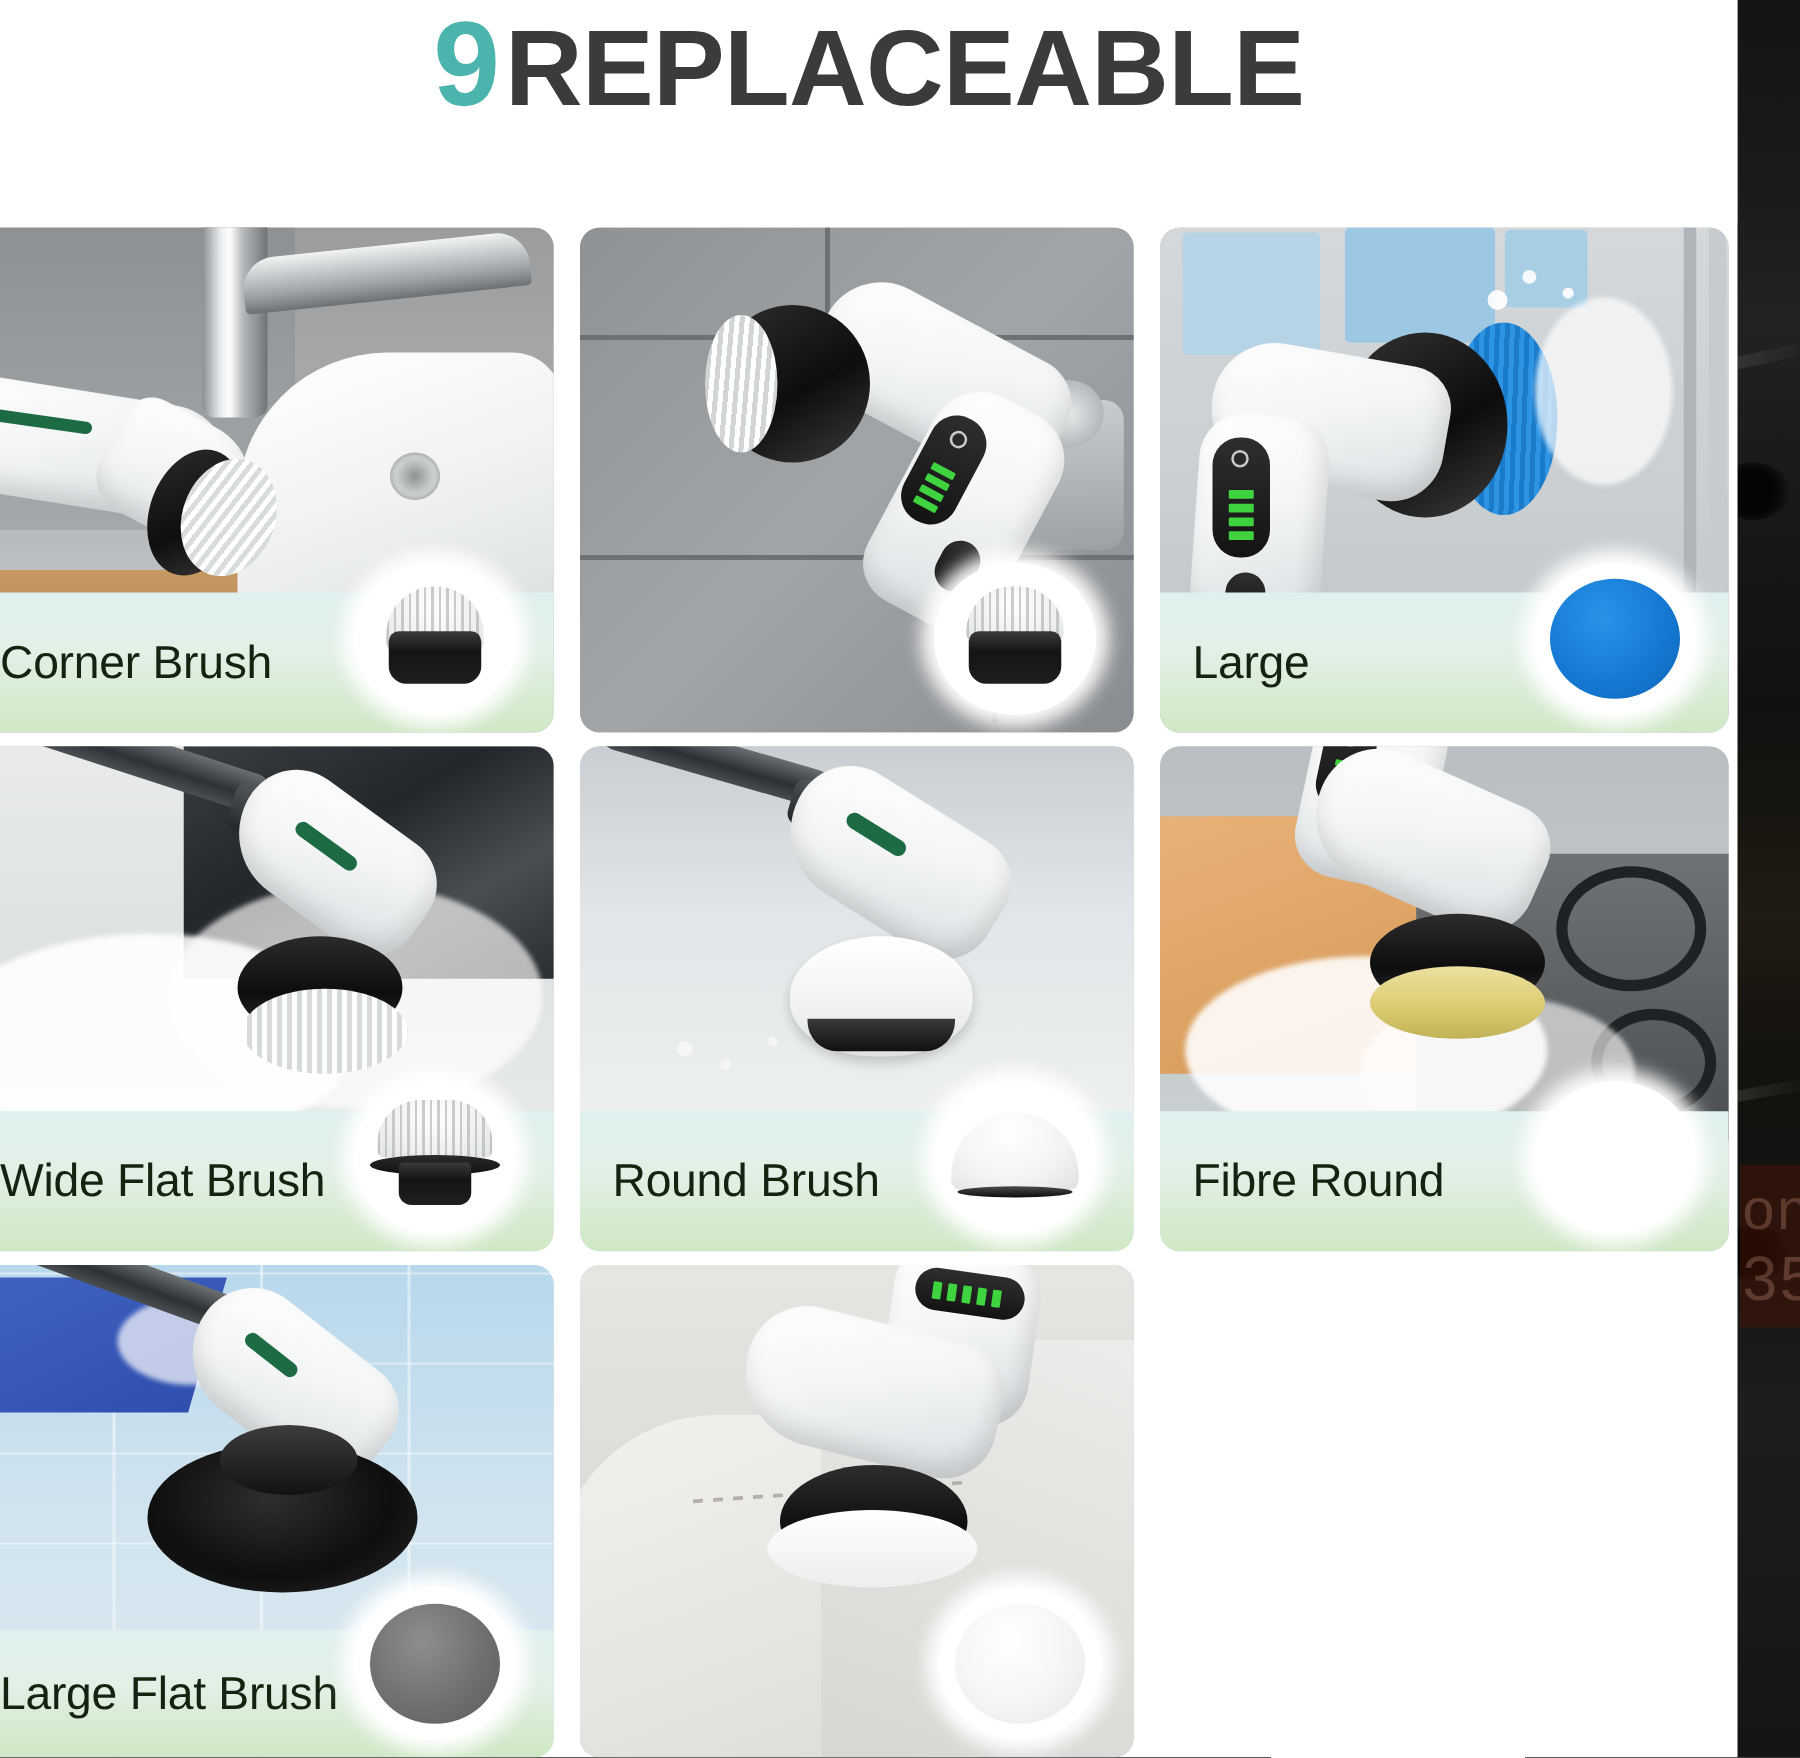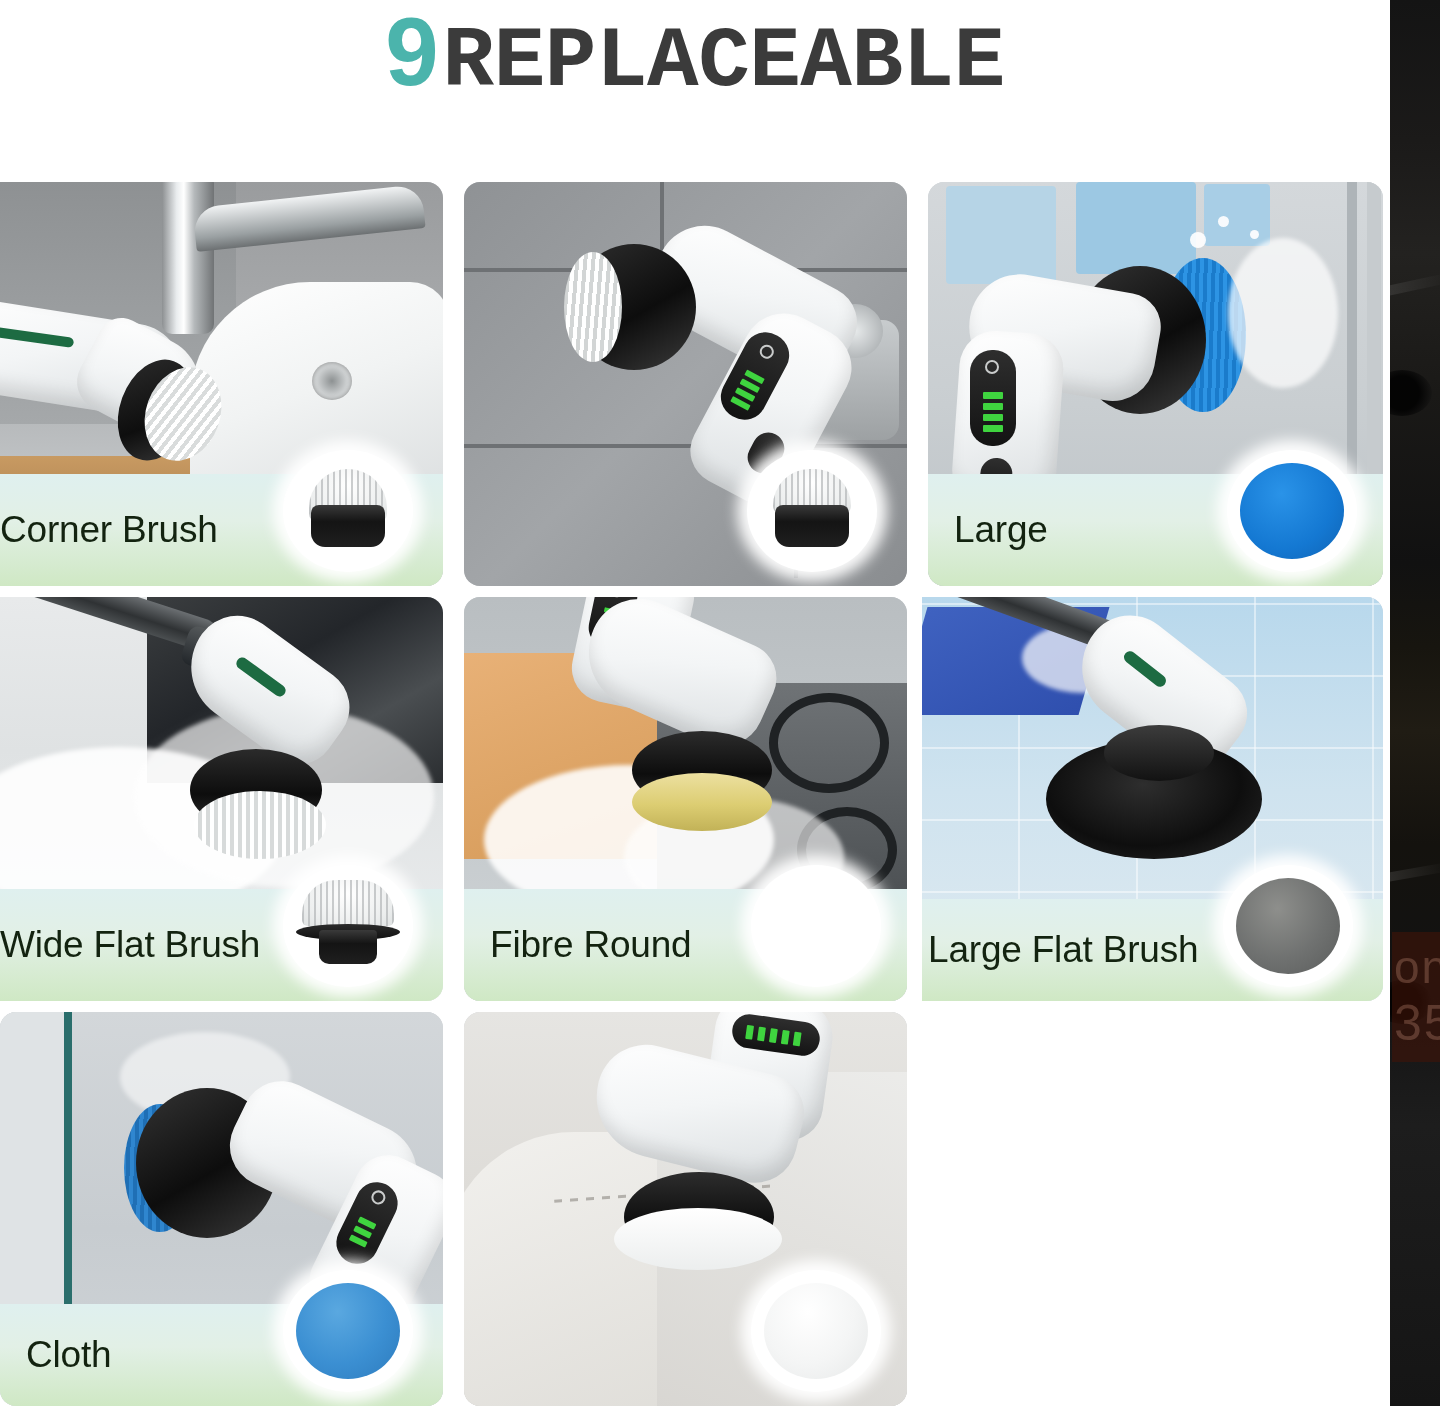--- a/index.html
+++ b/index.html
@@ -106,21 +106,21 @@
     color: #4BB4AC;
     letter-spacing: -2px;
     font-family: "Liberation Sans", sans-serif;
   }
   .title-word {
     font-size: 86px;
     font-weight: 700;
     color: #3b3b3b;
     letter-spacing: -0.5px;
     margin-left: 6px;
-    font-family: Liberation Mono, monospace;
+    font-family: Liberation Sans, sans-serif;
   }
   .subtitle {
     margin-top: 14px;
     font-size: 45px;
     font-weight: 400;
     color: #2d2d2d;
     letter-spacing: -0.3px;
     font-family: "Liberation Sans", sans-serif;
   }
 
@@ -761,20 +761,45 @@
         </div>
         <div class="thumb">
           <div class="brush wide">
             <div class="bristles"></div>
             <div class="ring"></div>
             <div class="collar"></div>
           </div>
         </div>
       </div>
 
+      <div class="card col2 row2">
+        <div class="photo">
+          <div class="scene">
+            <div class="sc-bg c5-bg"></div>
+            <div class="bubble" style="left:78px; top:236px; width:12px; height:12px; opacity:.6;"></div>
+            <div class="bubble" style="left:112px; top:250px; width:9px; height:9px; opacity:.55;"></div>
+            <div class="bubble" style="left:150px; top:232px; width:8px; height:8px; opacity:.55;"></div>
+            <div class="c5-pole"></div>
+            <div class="c5-joint"></div>
+            <div class="device c5-body"></div>
+            <div class="c5-greenstripe"></div>
+            <div class="c5-head"></div>
+            <div class="c5-collar"></div>
+          </div>
+        </div>
+        <div class="label-band">
+          <span class="label-text">Round Brush</span>
+        </div>
+        <div class="thumb">
+          <div class="brush round">
+            <div class="dome"></div>
+            <div class="base"></div>
+          </div>
+        </div>
+      </div>
 
       <div class="card col3 row2">
         <div class="photo">
           <div class="scene">
             <div class="sc-bg c6-bg"></div>
             <div class="c6-wood"></div>
             <div class="c6-stove"></div>
             <div class="c6-grate1"></div>
             <div class="c6-grate2"></div>
             <div class="foam" style="left:20px; top:168px; width:290px; height:150px;"></div>
@@ -814,46 +839,20 @@
           </div>
         </div>
         <div class="label-band">
           <span class="label-text">Large Flat Brush</span>
         </div>
         <div class="thumb">
           <div class="disc grey"></div>
         </div>
       </div>
 
-      <div class="card col2 row3">
-        <div class="photo">
-          <div class="scene">
-            <div class="sc-bg c8-bg"></div>
-            <div class="c8-glass2"></div>
-            <div class="c8-glassedge"></div>
-            <div class="foam" style="left:120px; top:20px; width:170px; height:90px; opacity:.6;"></div>
-            <div class="c8-blue"></div>
-            <div class="c8-head"></div>
-            <div class="device c8-body"></div>
-            <div class="device c8-grip"></div>
-            <div class="led-panel c8-led">
-              <div class="pwr-dot" style="left:13px; top:8px;"></div>
-              <div class="led-bar" style="left:12px; top:40px; width:18px; height:6px;"></div>
-              <div class="led-bar" style="left:12px; top:50px; width:18px; height:6px;"></div>
-              <div class="led-bar" style="left:12px; top:60px; width:18px; height:6px;"></div>
-            </div>
-          </div>
-        </div>
-        <div class="label-band">
-          <span class="label-text">Cloth</span>
-        </div>
-        <div class="thumb">
-          <div class="disc cloth"></div>
-        </div>
-      </div>
 
       <div class="card col3 row3">
         <div class="photo">
           <div class="scene">
             <div class="sc-bg c9-bg"></div>
             <div class="c9-seat"></div>
             <div class="c9-seat2"></div>
             <div class="c9-stitch"></div>
             <div class="device c9-grip"></div>
             <div class="led-panel c9-led">

